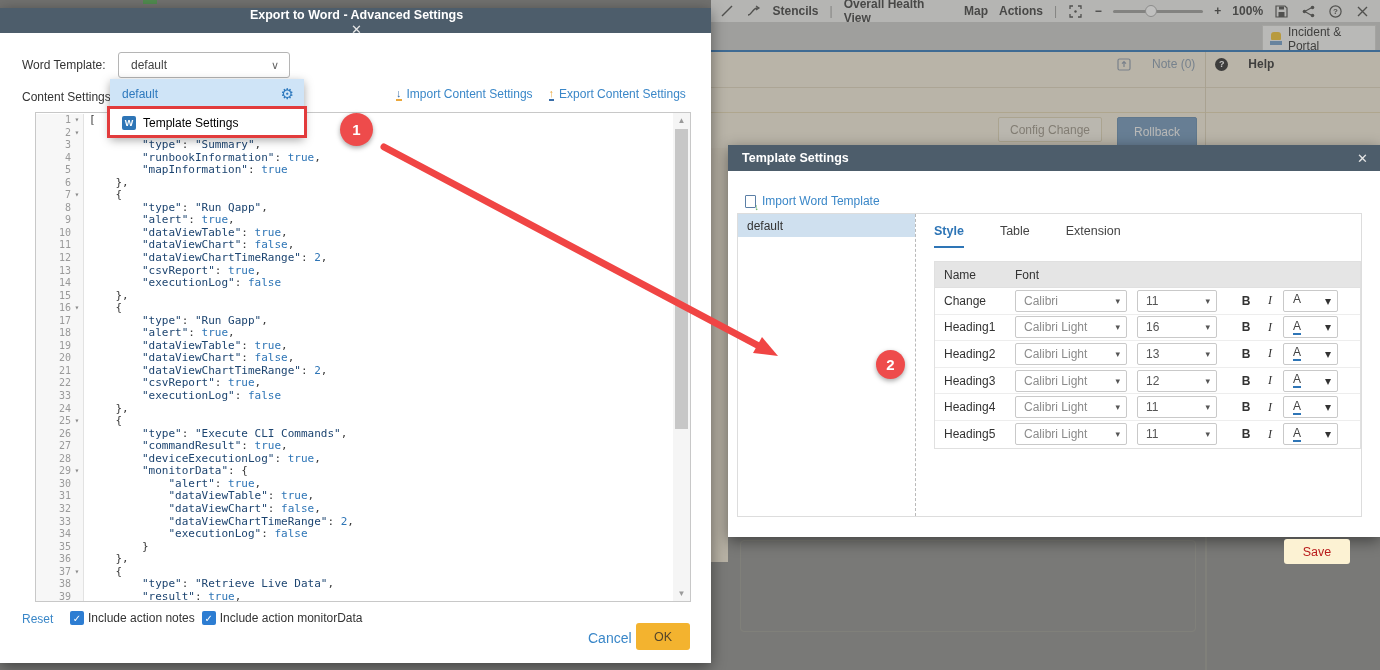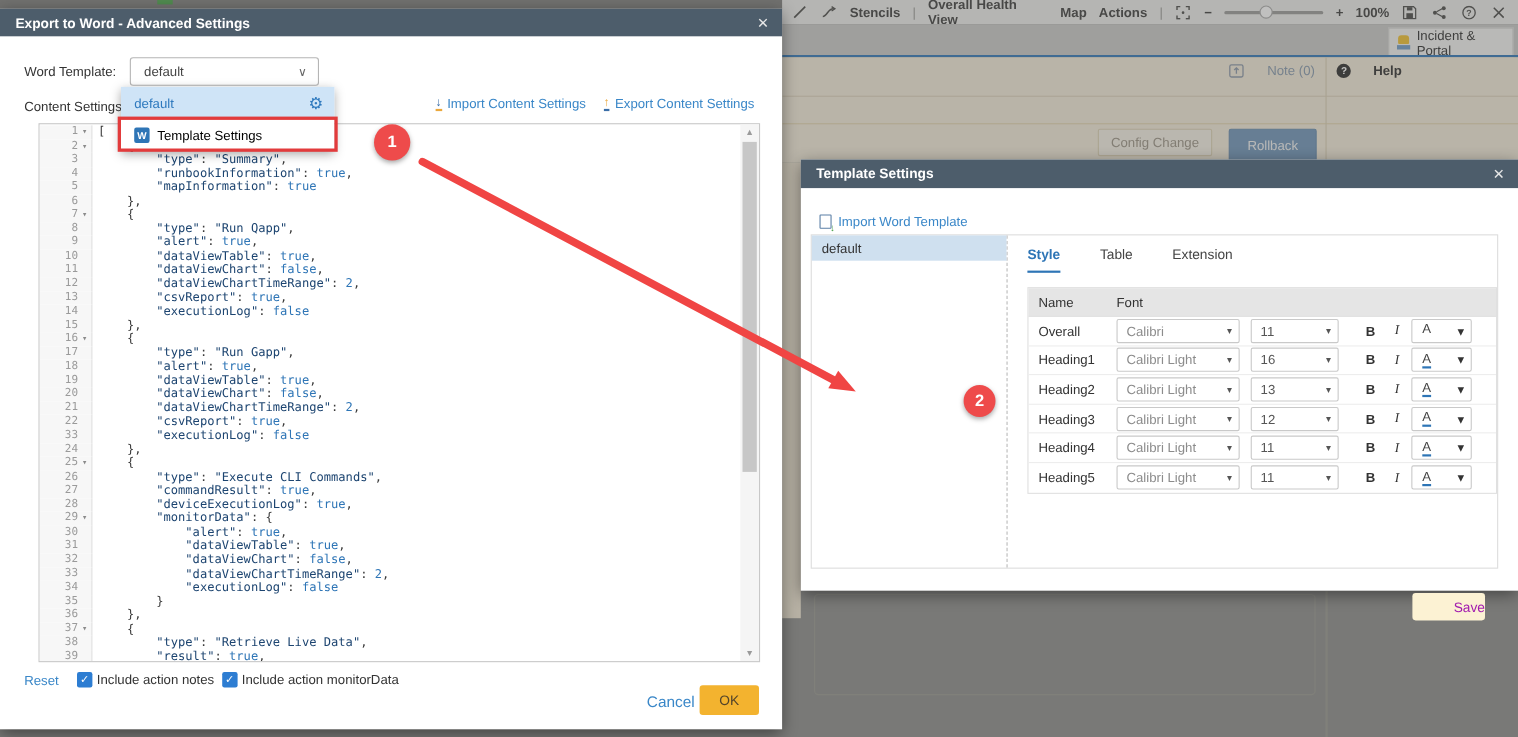--- a/index.html
+++ b/index.html
@@ -44,21 +44,21 @@
   .dim-overlay { position:absolute; left:0; top:0; width:1380px; height:670px; background:rgba(92,92,90,0.38); z-index:5; }
 
   
   .dialog { position:absolute; background:#fff; box-shadow:0 4px 14px rgba(0,0,0,0.45); z-index:10; }
   .dialog-header { background:#4d5d6b; color:#fff; font-size:12.5px; font-weight:bold;
                    display:flex; align-items:center; justify-content:space-between; padding:0 12px 0 14px; }
   .dialog-close { color:#e8e8e8; font-size:13px; cursor:pointer; font-weight:normal; }
 
   
   .export-dialog { left:0; top:8px; width:711px; height:655px; }
-  .export-dialog .dialog-header { height:25px; }
+  .export-dialog .dialog-header { height:25px;flex-direction:column; }
   .label { position:absolute; font-size:12px; color:#333; }
   .wt-select { position:absolute; left:118px; top:44px; width:172px; height:26px; border:1px solid #b5b5b5; border-radius:3px;
                background:#fff; display:flex; align-items:center; justify-content:space-between; padding:0 10px 0 12px; font-size:12px; color:#444; }
   .wt-chevron { color:#666; font-size:11px; }
   .link { color:#3a87c8; font-size:12px; text-decoration:none; }
   .io-links { position:absolute; left:396px; top:79px; display:flex; gap:16px; align-items:center; }
   .io-link { display:flex; gap:5px; align-items:center; }
   .arr-bar { display:inline-block; font-size:11px; line-height:10px; border-bottom:2px solid #eba83c; padding-bottom:1px; font-weight:bold; }
   .arr-bar.imp { color:#3a6ea8; }
   .arr-bar.exp { color:#eba83c; border-bottom-color:#3a6ea8; }
@@ -118,21 +118,21 @@
                  align-items:center; justify-content:space-between; padding:0 6px 0 8px; color:#8c8c8c; }
   .mini-select .chev { color:#555; font-size:9px; }
   .fsel { width:112px; margin-right:10px; }
   .ssel { width:80px; margin-right:18px; color:#555; }
   .b-btn { width:22px; font-weight:bold; color:#333; text-align:center; }
   .i-btn { width:26px; font-style:italic; font-family:"Liberation Serif", serif; color:#333; text-align:center; }
   .a-box { width:55px; height:22px; border:1px solid #c9c9c9; border-radius:2px; display:flex; align-items:center;
            justify-content:space-between; padding:0 6px 0 9px; background:#fff; }
   .a-glyph { font-size:12px; color:#444; line-height:12px; padding-bottom:1px; border-bottom:2px solid transparent; }
   .save-btn { position:absolute; left:546px; top:325px; width:66px; height:25px; background:#fcf2d3; border:none; border-radius:3px;
-              color:#a21caf; font-size:12.5px; font-family:"Liberation Sans", sans-serif;text-align:right; }
+              color:#b91c1c; font-size:12.5px; font-family:"Liberation Sans", sans-serif; }
 
   
   .anno-circle { position:absolute; width:30px; height:30px; border-radius:50%; background:#ee4b4b; color:#fff; z-index:30;
                  font-size:15px; font-weight:bold; display:flex; align-items:center; justify-content:center;
                  box-shadow:0 2px 5px rgba(0,0,0,0.35); }
   .circle-1 { left:340px; top:113px; width:33px; height:33px; }
   .circle-2 { left:876px; top:350px; width:29px; height:29px; }
   .anno-arrow-svg { position:absolute; left:0; top:0; width:1380px; height:670px; z-index:29; pointer-events:none; }
 </style>
 </head>
@@ -589,21 +589,21 @@
       <span class="tab">Extension</span>
     </div>
 
     <div class="style-table">
       <div class="st-header">
         <span class="st-name">Name</span>
         <span>Font</span>
       </div>
       <div id="style-rows">
           <div class="st-row">
-            <span class="st-name">Overall</span>
+            <span class="st-name">Change</span>
             <span class="mini-select fsel">
               <span>Calibri</span>
               <span class="chev">▾</span>
             </span>
             <span class="mini-select ssel">
               <span>11</span>
               <span class="chev">▾</span>
             </span>
             <span class="b-btn">B</span>
             <span class="i-btn">I</span>

